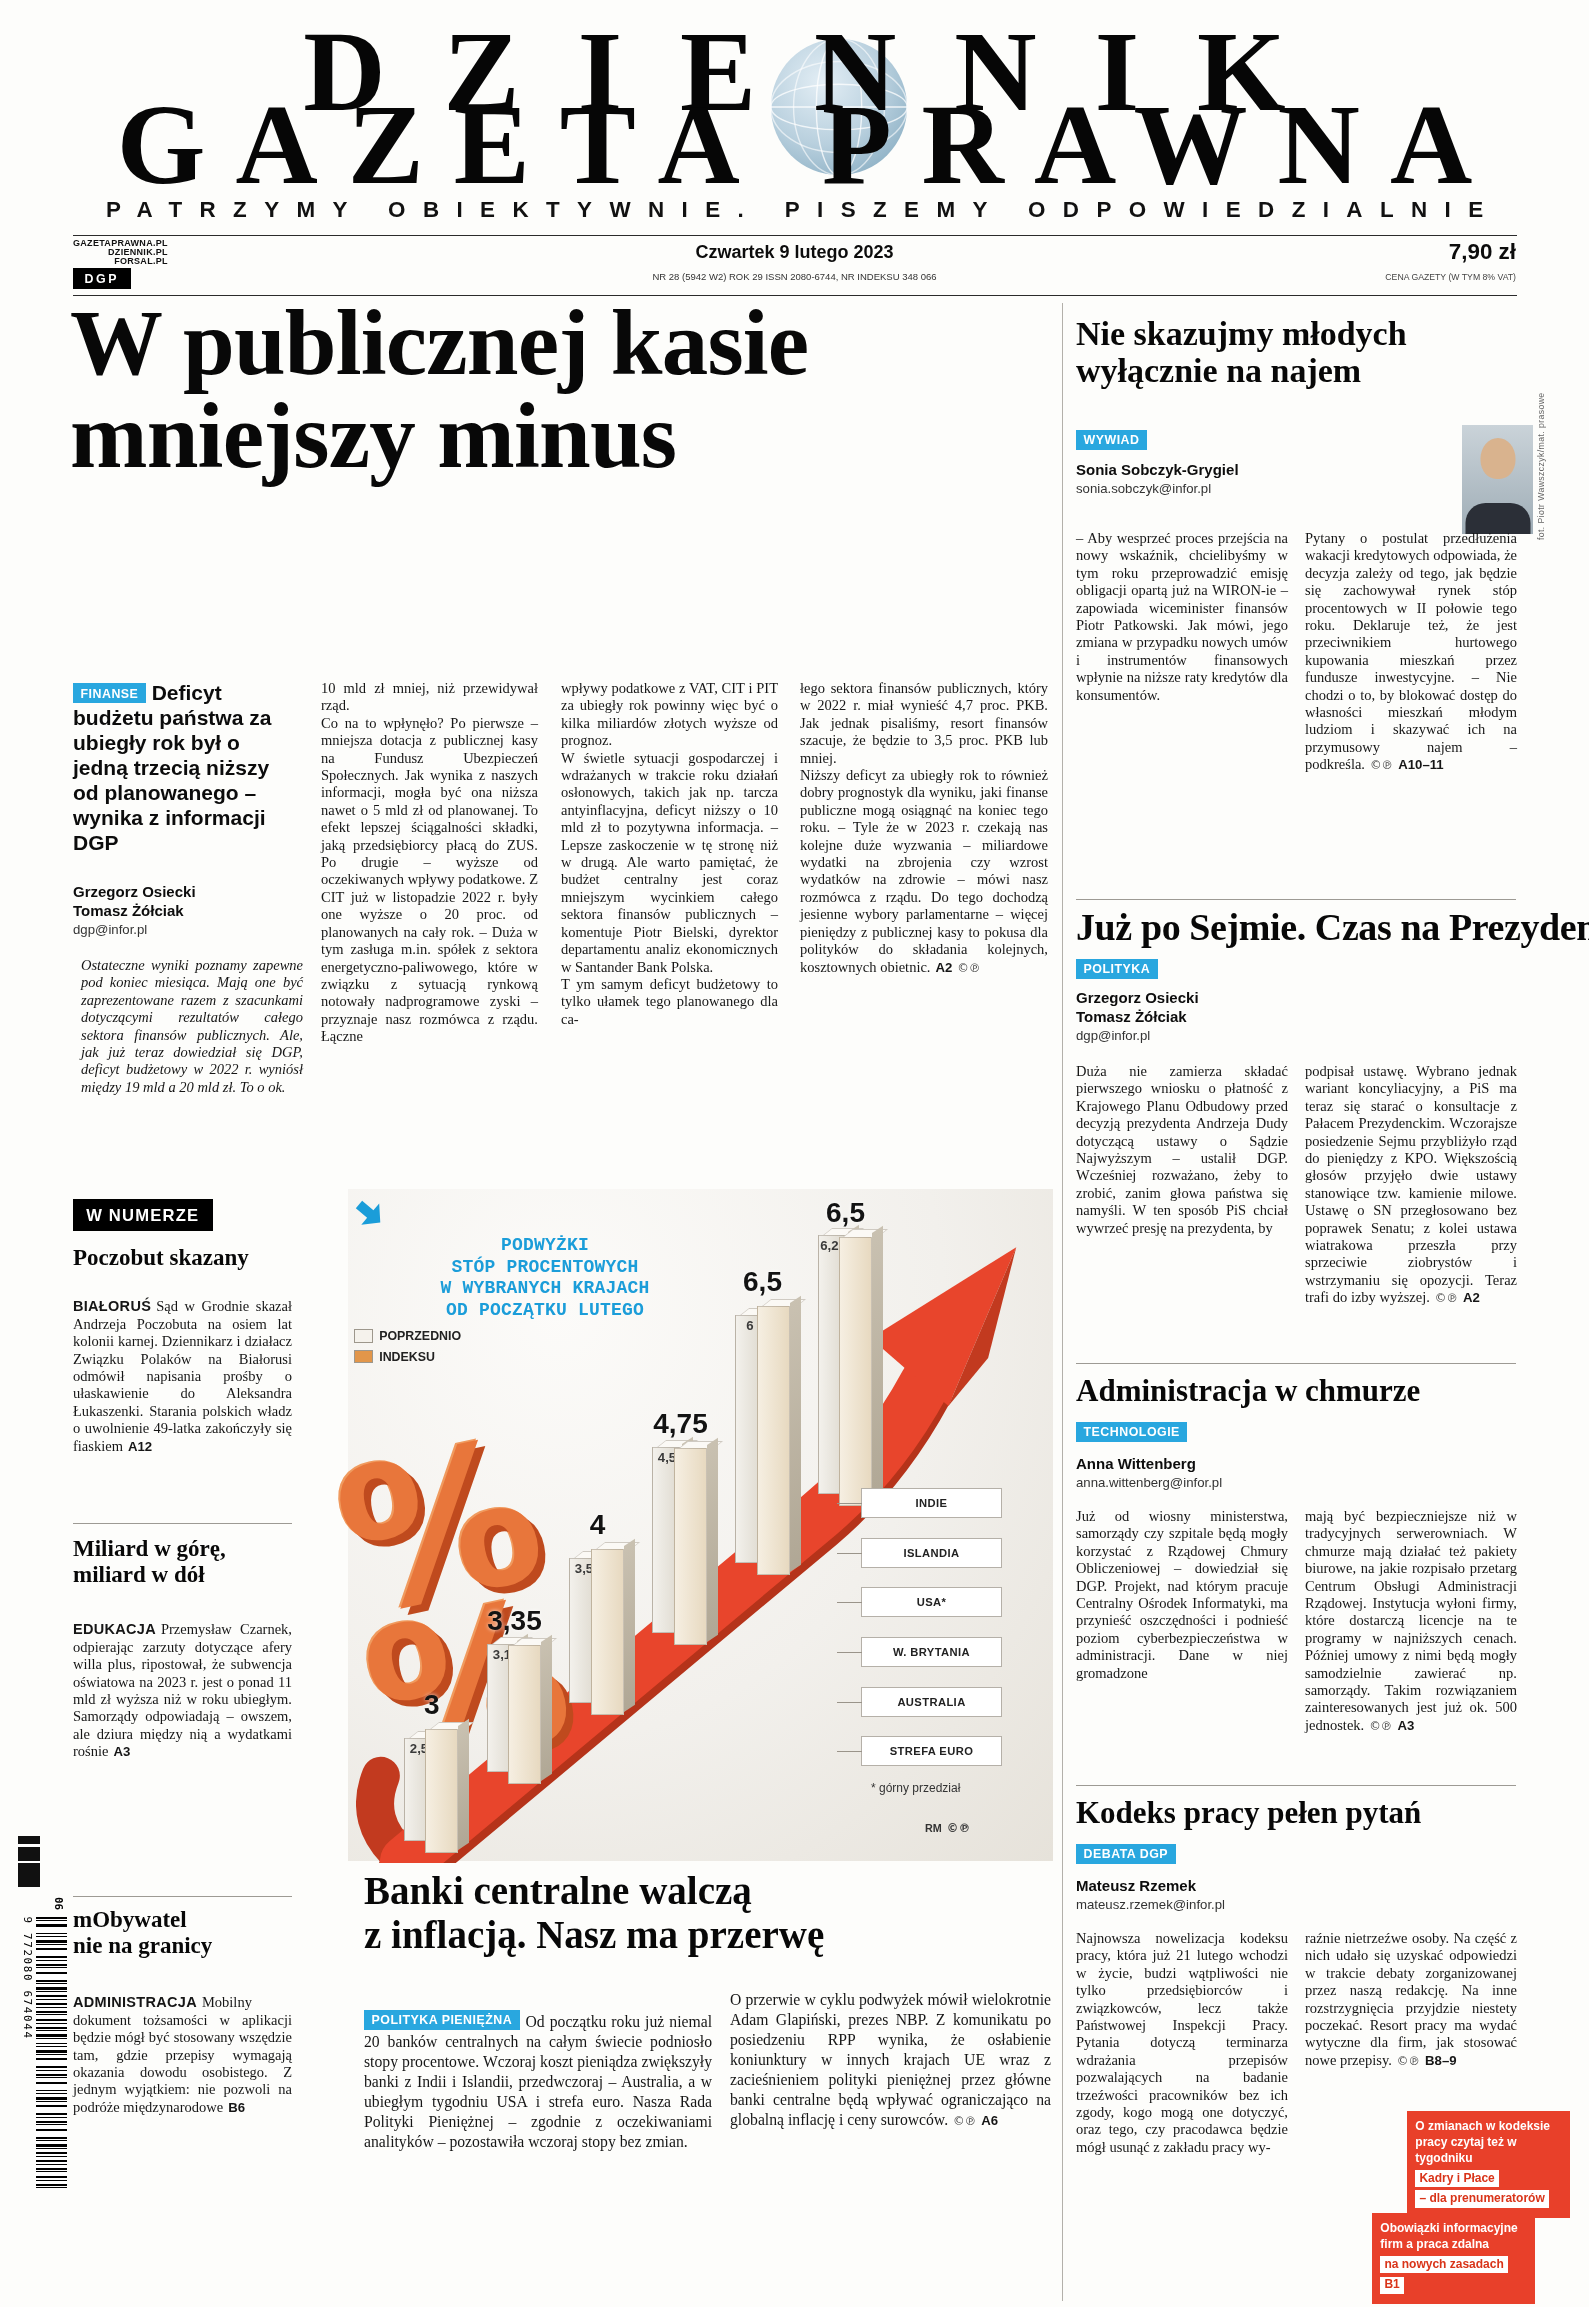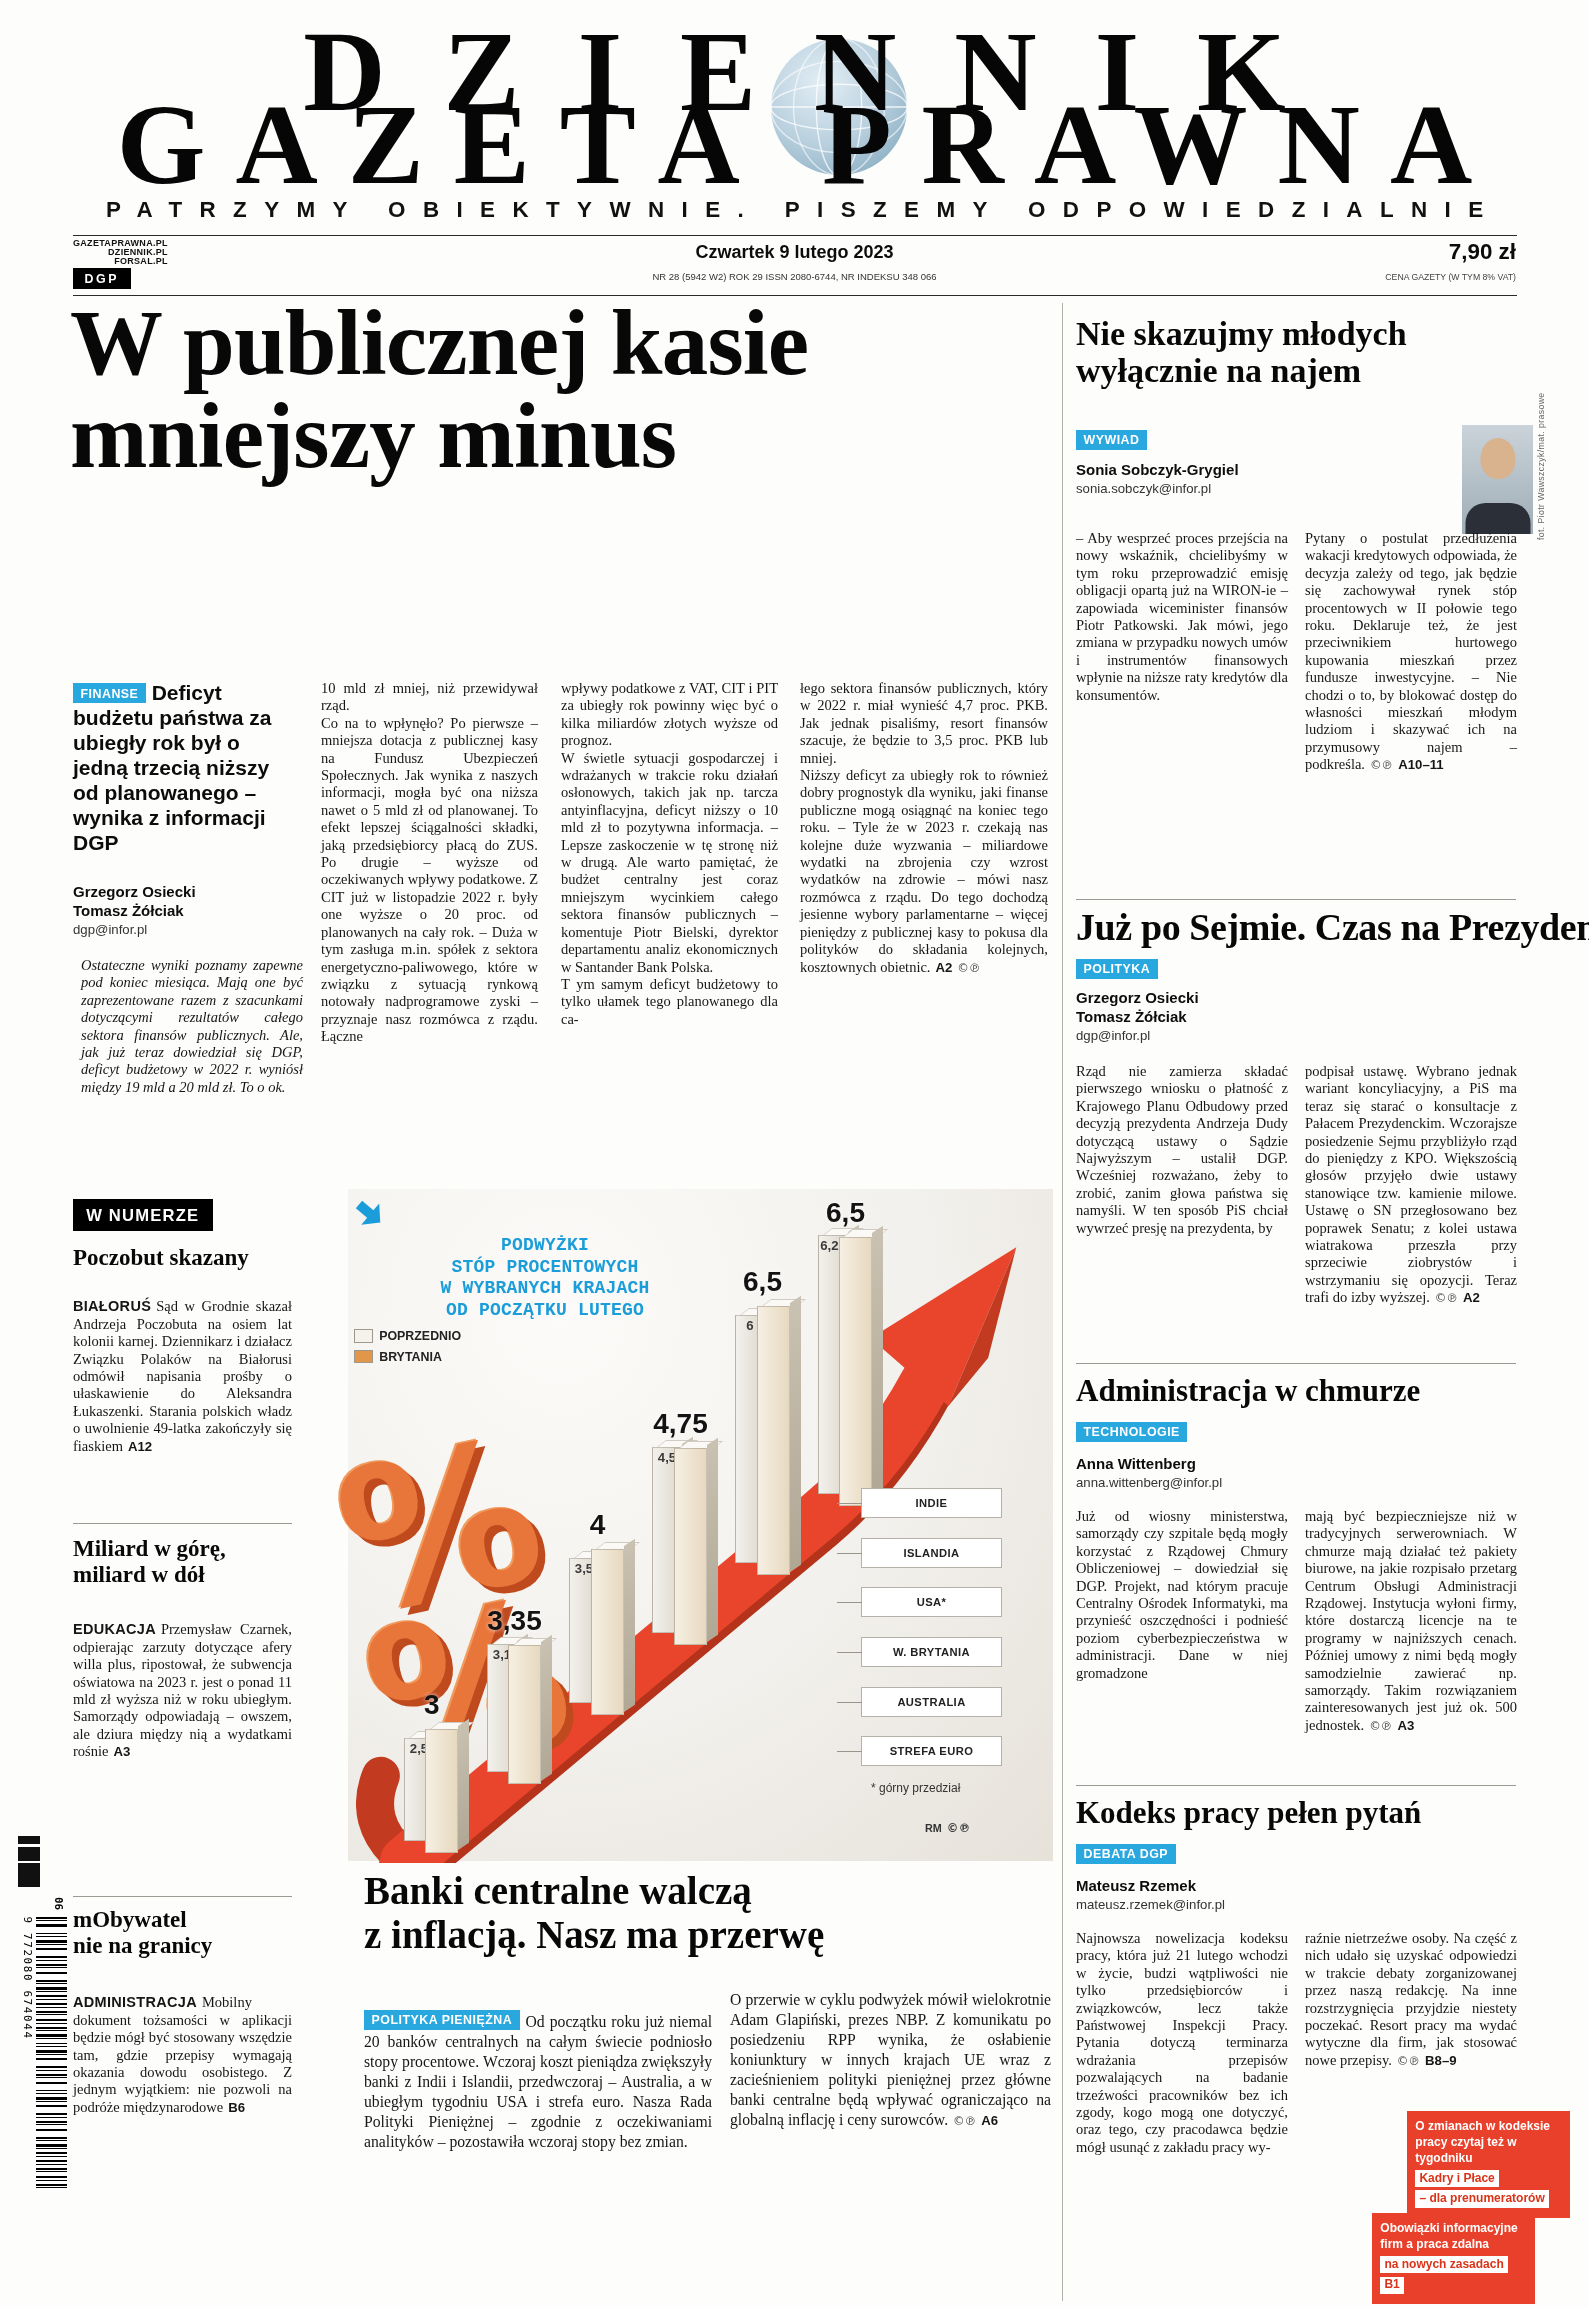--- a/index.html
+++ b/index.html
@@ -248,21 +248,21 @@
 W WYBRANYCH KRAJACH
 OD POCZĄTKU LUTEGO</div>
 
   <div id="chart-legend" class="abs">
     <div class="leg-row">
       <span class="sw sw-prev"></span>
       <span>POPRZEDNIO</span>
     </div>
     <div class="leg-row">
       <span class="sw sw-cur"></span>
-      <span>BRYTANIA</span>
+      <span>INDEKSU</span>
     </div>
   </div>
 
   <svg id="chart-swoosh" class="abs" viewBox="0 0 840 820">
     <path d="M 55 812 Q 8 770 30 715" fill="none" stroke="#c23a1f" stroke-width="46" stroke-linecap="round"></path>
     <path d="M 60 828 L 560 410 Q 636 346 688 250" fill="none" stroke="#b5331a" stroke-width="66" stroke-linecap="round"></path>
     <path d="M 60 818 L 560 400 Q 636 336 688 240" fill="none" stroke="#e8452c" stroke-width="62" stroke-linecap="round"></path>
     <polygon points="798,76 622,186 716,268" fill="#e8452c"></polygon>
     <polygon points="798,76 716,268 764,210" fill="#c23a1f"></polygon>
   </svg>
@@ -378,21 +378,21 @@
   <div id="rt1-col2" class="abs body-text r-col"><span>Pytany o postulat przedłużenia wakacji kredytowych odpowiada, że decyzja zależy od tego, jak będzie się zachowywał rynek stóp procentowych w II połowie tego roku. Deklaruje też, że jest przeciwnikiem hurtowego kupowania mieszkań przez fundusze inwestycyjne. – Nie chodzi o to, by blokować dostęp do własności mieszkań młodym ludziom i skazywać ich na przymusowy najem – podkreśla.</span><span class="cp">©℗</span><b class="pref">A10–11</b></div>
   <div id="r-div1" class="abs hline"></div>
 
   <div id="rt2-headline" class="abs headline">Już po Sejmie. Czas na Prezydenta</div>
   <div id="rt2-tag" class="abs"><span class="tag">POLITYKA</span></div>
   <div id="rt2-authors" class="abs authors">
     <b>Grzegorz Osiecki</b>
     <b>Tomasz Żółciak</b>
     <span class="mail">dgp@infor.pl</span>
   </div>
-  <div id="rt2-col1" class="abs body-text r-col">Rząd nie zamierza składać pierwszego wniosku o płatność z Krajowego Planu Odbudowy przed decyzją prezydenta Andrzeja Dudy dotyczącą ustawy o Sądzie Najwyższym – ustalił DGP. Wcześniej rozważano, żeby to zrobić, zanim głowa państwa się namyśli. W ten sposób PiS chciał wywrzeć presję na prezydenta, by</div>
+  <div id="rt2-col1" class="abs body-text r-col">Duża nie zamierza składać pierwszego wniosku o płatność z Krajowego Planu Odbudowy przed decyzją prezydenta Andrzeja Dudy dotyczącą ustawy o Sądzie Najwyższym – ustalił DGP. Wcześniej rozważano, żeby to zrobić, zanim głowa państwa się namyśli. W ten sposób PiS chciał wywrzeć presję na prezydenta, by</div>
   <div id="rt2-col2" class="abs body-text r-col"><span>podpisał ustawę. Wybrano jednak wariant koncyliacyjny, a PiS ma teraz się starać o konsultacje z Pałacem Prezydenckim. Wczorajsze posiedzenie Sejmu przybliżyło rząd do pieniędzy z KPO. Większością głosów przyjęło dwie ustawy stanowiące tzw. kamienie milowe. Ustawę o SN przegłosowano bez poprawek Senatu; z kolei ustawa wiatrakowa przeszła przy sprzeciwie ziobrystów i wstrzymaniu się opozycji. Teraz trafi do izby wyższej.</span><span class="cp">©℗</span><b class="pref">A2</b></div>
   <div id="r-div2" class="abs hline"></div>
 
   <div id="rt3-headline" class="abs headline">Administracja w chmurze</div>
   <div id="rt3-tag" class="abs"><span class="tag">TECHNOLOGIE</span></div>
   <div id="rt3-authors" class="abs authors">
     <b>Anna Wittenberg</b>
     <span class="mail">anna.wittenberg@infor.pl</span>
   </div>
   <div id="rt3-col1" class="abs body-text r-col">Już od wiosny ministerstwa, samorządy czy szpitale będą mogły korzystać z Rządowej Chmury Obliczeniowej – dowiedział się DGP. Projekt, nad którym pracuje Centralny Ośrodek Informatyki, ma przynieść oszczędności i podnieść poziom cyberbezpieczeństwa w administracji. Dane w niej gromadzone</div>

